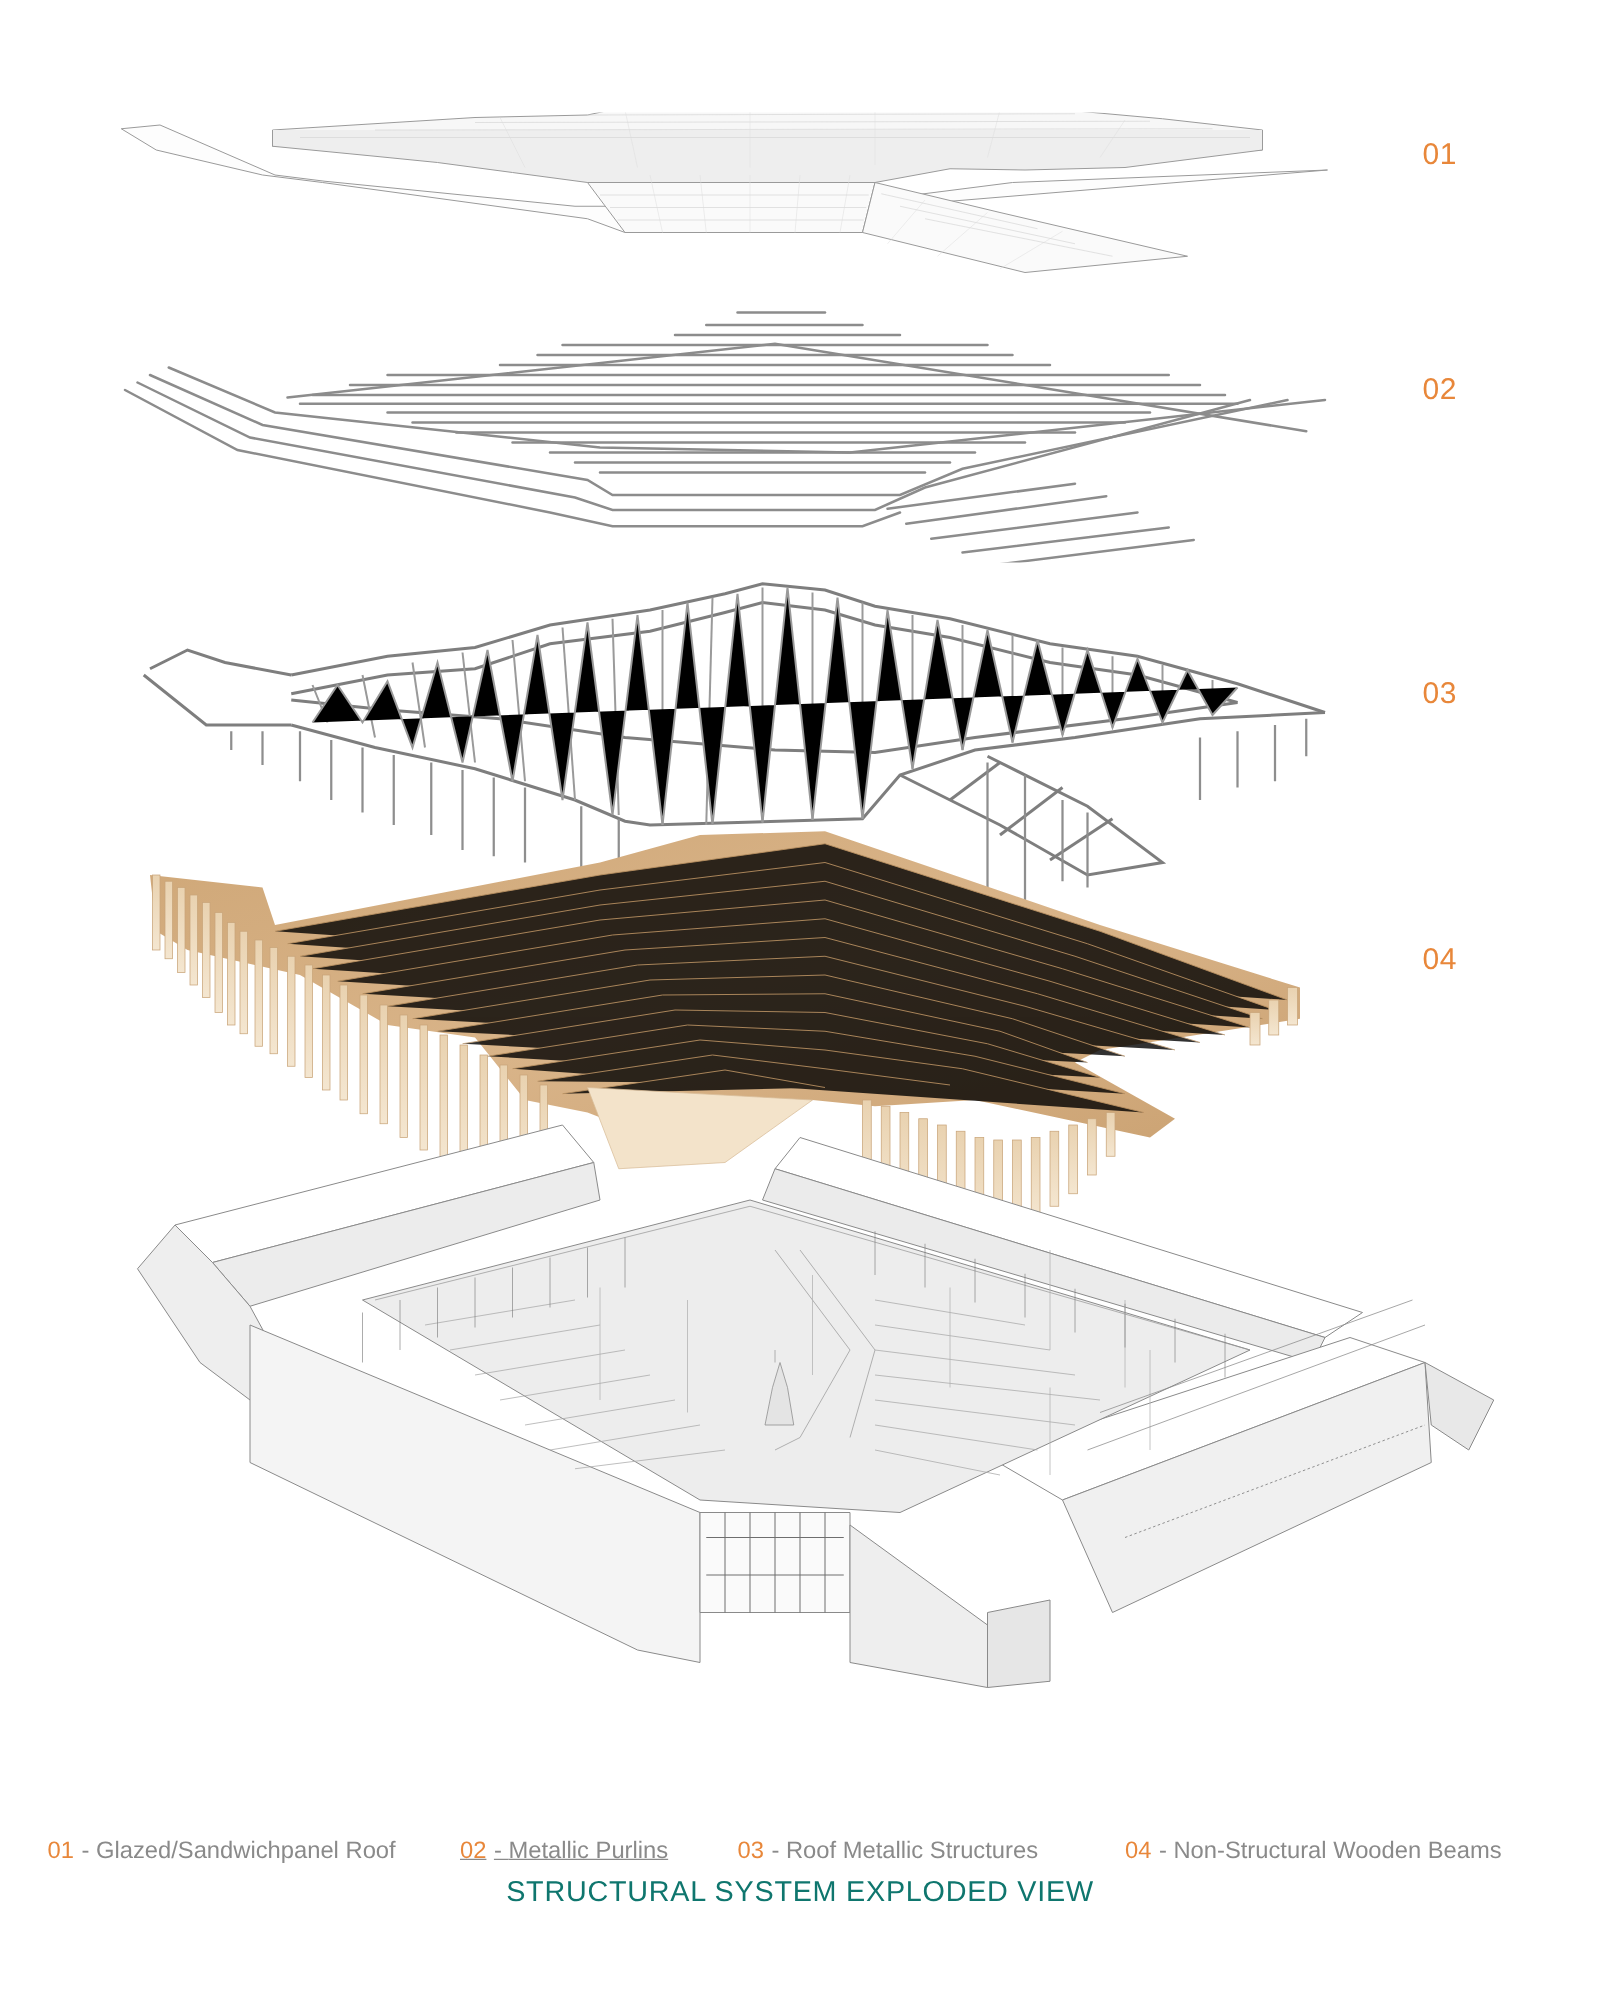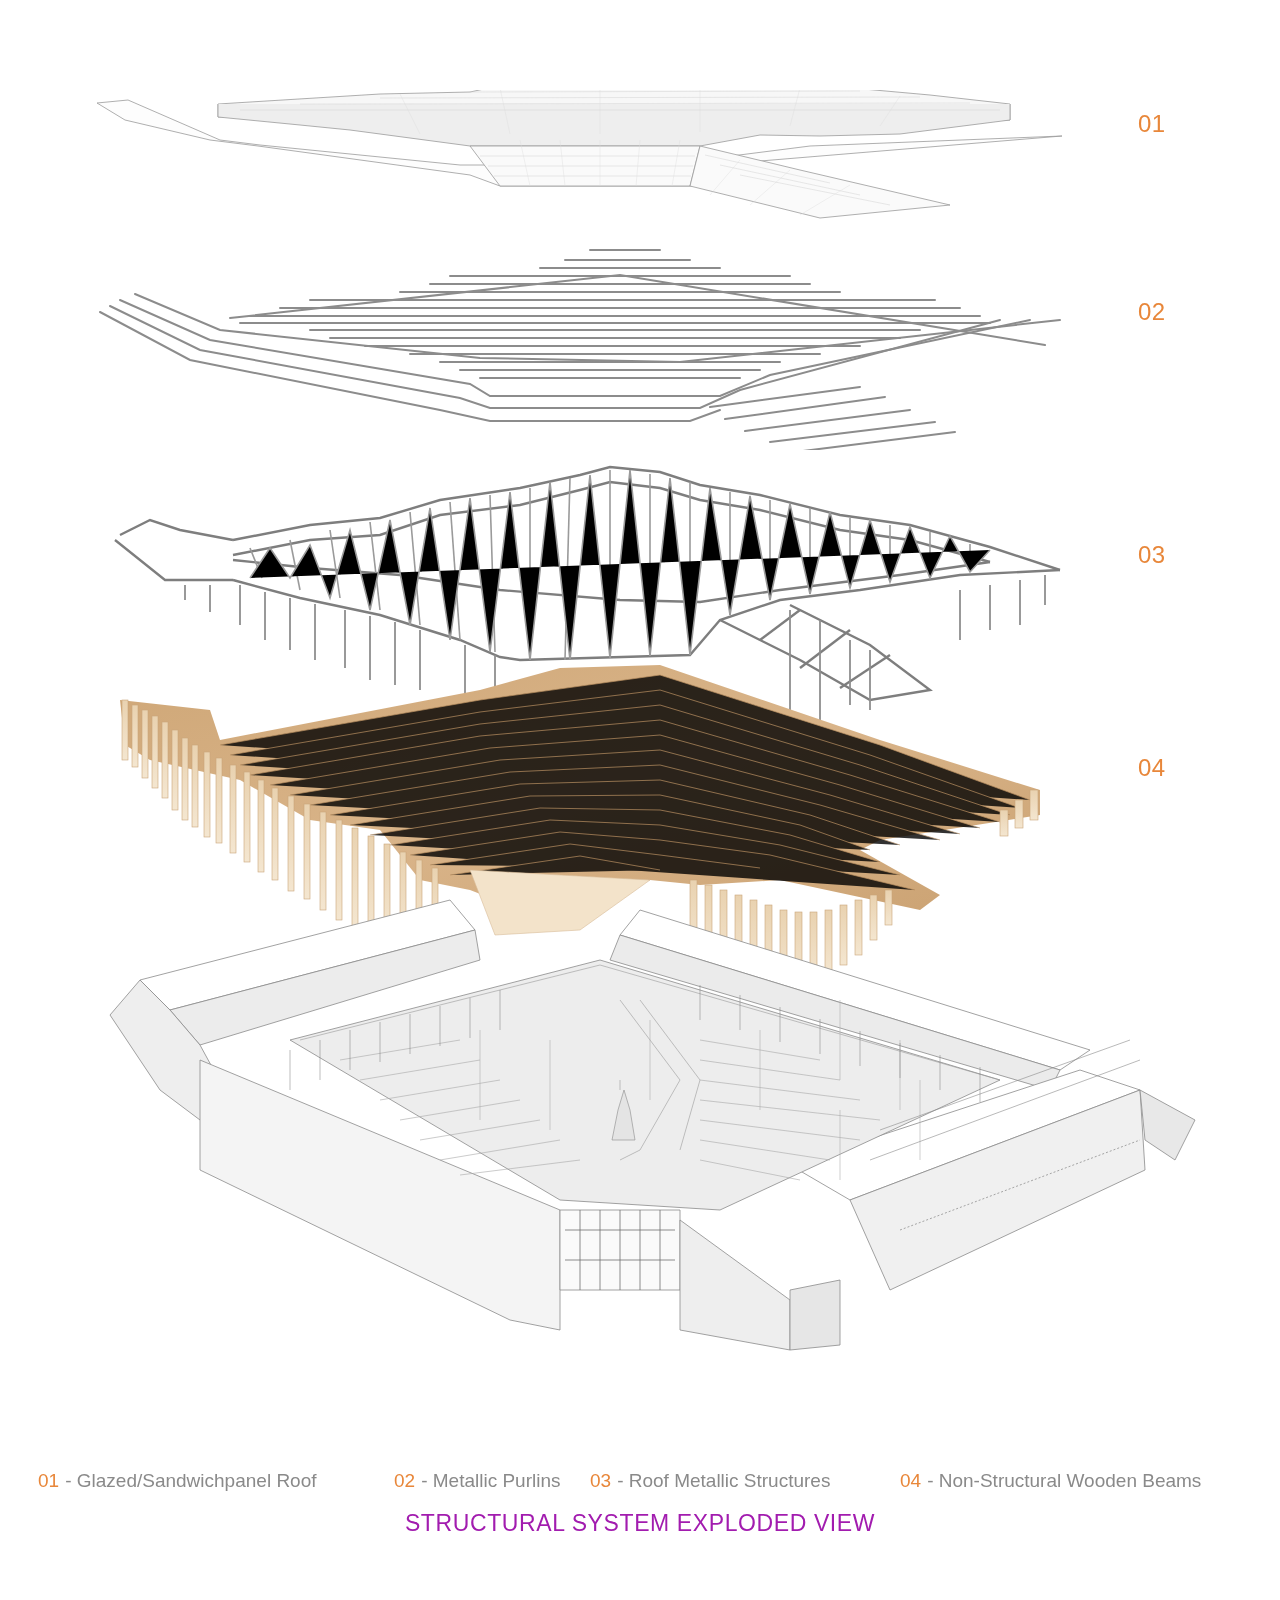--- a/index.html
+++ b/index.html
@@ -3,21 +3,21 @@
 <meta charset="utf-8">
 <style>
   html, body { margin: 0; padding: 0; background: #ffffff; }
   body { width: 1280px; height: 1600px; position: relative; overflow: hidden; font-family: "Liberation Sans", "DejaVu Sans", sans-serif; }
   .layer { position: absolute; left: 0; width: 1280px; }
   .layer svg { display: block; }
   .layer-num { position: absolute; left: 1138px; font-size: 24px; color: #e8873a; letter-spacing: 0.5px; font-weight: 400; }
   .legend { position: absolute; top: 1426px; left: 0; width: 1280px; height: 30px; font-size: 19px; color: #8a8a8a; margin-top: 44px; }
   .legend-item { position: absolute; top: 0; white-space: nowrap; }
   .legend-item .num { color: #e8873a; margin-right: 6px; }
-  .title { position: absolute; top: 1500px; left: 0; width: 1280px; text-align: center; font-size: 23px; color: #a21caf; letter-spacing: 0.6px; margin-top: 10px; }
+  .title { position: absolute; top: 1500px; left: 0; width: 1280px; text-align: center; font-size: 23px; color: #0f766e; letter-spacing: 0.6px; }
 </style>
 </head>
 <body>
 
 <div class="layer" style="top:90px;height:150px;">
   <svg width="1280" height="150" viewBox="0 90 1280 150">
     <g fill="#ffffff" stroke="#9a9a9a" stroke-width="0.8">
       <path d="M97,103 L128,100 L220,140 L260,145 L460,165 L490,165 L700,160 L810,146 L1062,136 L700,166 L692,186 L500,186 L470,175 L258,146 L210,140 L125,120 Z" fill="#fdfdfd"></path>
       <path d="M218,104 L380,94 L470,92 L540,77 L600,77 L700,86 L830,86 L930,95 L1010,104 L1010,120 L900,125 L820,126 L760,125 L700,131 L470,133 L410,126 L350,120 L300,114 L218,117 Z" fill="#f7f7f7"></path>
       <path d="M218,104 L218,117 L300,125 L350,130 L410,138 L470,146 L700,146 L760,135 L820,136 L900,134 L1010,120 L1010,104" fill="#eeeeee"></path>
@@ -313,21 +313,21 @@
       <line x1="870" y1="1160" x2="1140" y2="1060" stroke="#8a8a8a"></line>
       <line x1="900" y1="1230" x2="1140" y2="1140" stroke="#6e6e6e" stroke-dasharray="2,2"></line>
     </g>
   </svg>
 </div>
 
 <div class="legend">
   <div class="legend-item" style="left:38px;">
     <span class="num">01</span><span>- </span><span>Glazed/Sandwichpanel Roof</span>
   </div>
-  <div class="legend-item" style="left:394px;">
+  <div class="legend-item" style="left:368px;text-decoration:underline;">
     <span class="num">02</span><span>- </span><span>Metallic Purlins</span>
   </div>
   <div class="legend-item" style="left:590px;">
     <span class="num">03</span><span>- </span><span>Roof Metallic Structures</span>
   </div>
   <div class="legend-item" style="left:900px;">
     <span class="num">04</span><span>- </span><span>Non-Structural Wooden Beams</span>
   </div>
 </div>
 

